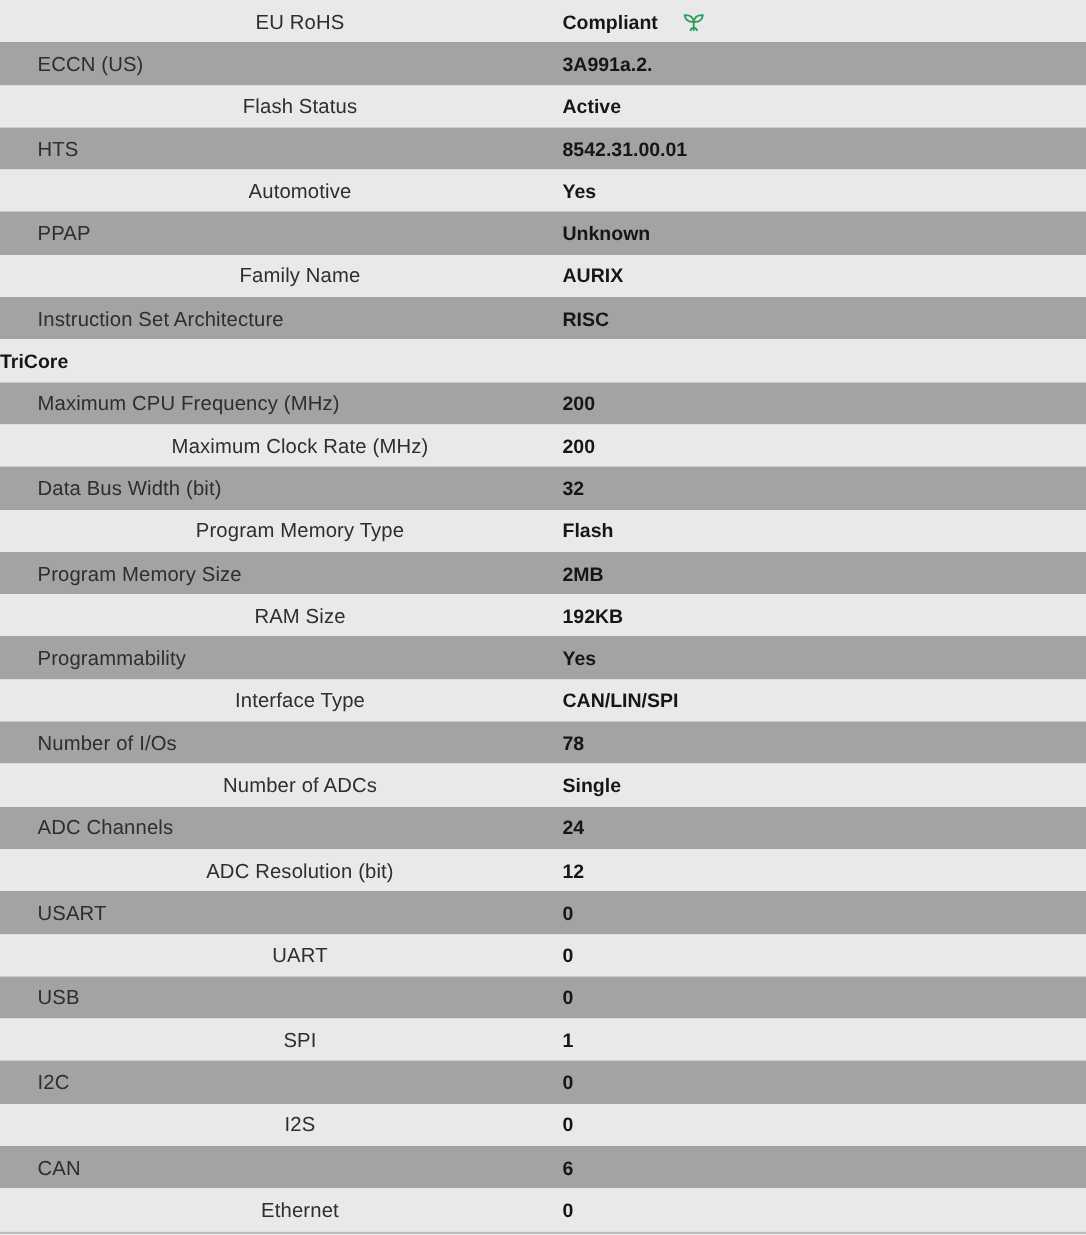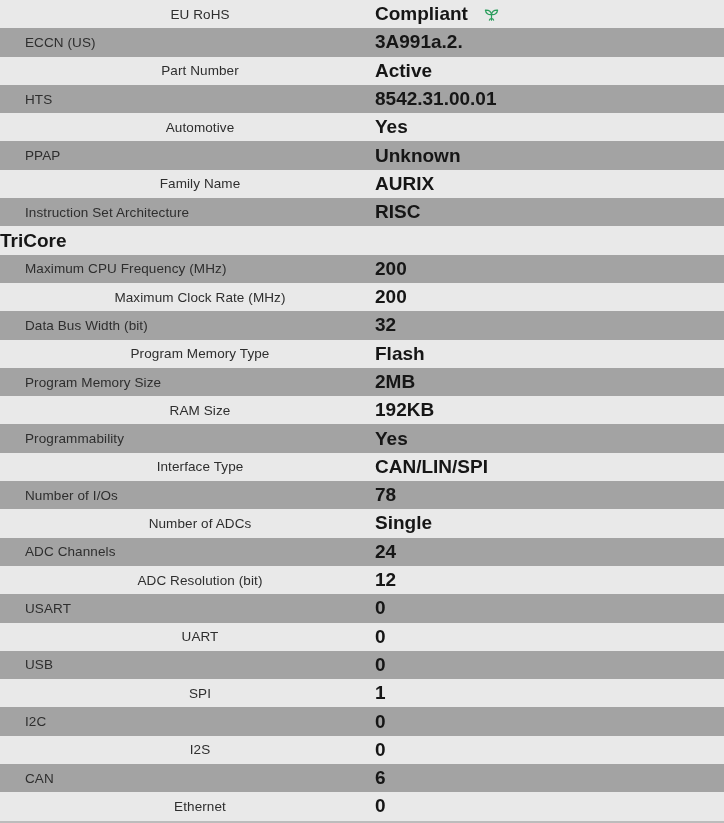--- a/index.html
+++ b/index.html
@@ -29,21 +29,21 @@
     font-size: 13.5px;
     font-weight: 400;
     color: var(--label-color, #2e2e2e);
     letter-spacing: 0.1px;
     white-space: nowrap;
   }
   .spec-value {
     display: flex;
     align-items: center;
     gap: 16px;
-    font-size: 19px;
+    font-size: 13px;
     font-weight: 700;
     color: var(--value-color, #161616);
     white-space: nowrap;
   }
   .leaf-icon {
     display: inline-flex;
     align-items: center;
     cursor: pointer;
     line-height: 0;
   }
@@ -68,21 +68,21 @@
     </div>
   </div>
     <div class="spec-row">
     <div class="spec-label">ECCN (US)</div>
     <div class="spec-value">
       <span>3A991a.2.</span>
 
     </div>
   </div>
     <div class="spec-row alt">
-    <div class="spec-label">Part Number</div>
+    <div class="spec-label">Flash Status</div>
     <div class="spec-value">
       <span>Active</span>
 
     </div>
   </div>
     <div class="spec-row">
     <div class="spec-label">HTS</div>
     <div class="spec-value">
       <span>8542.31.00.01</span>
 

